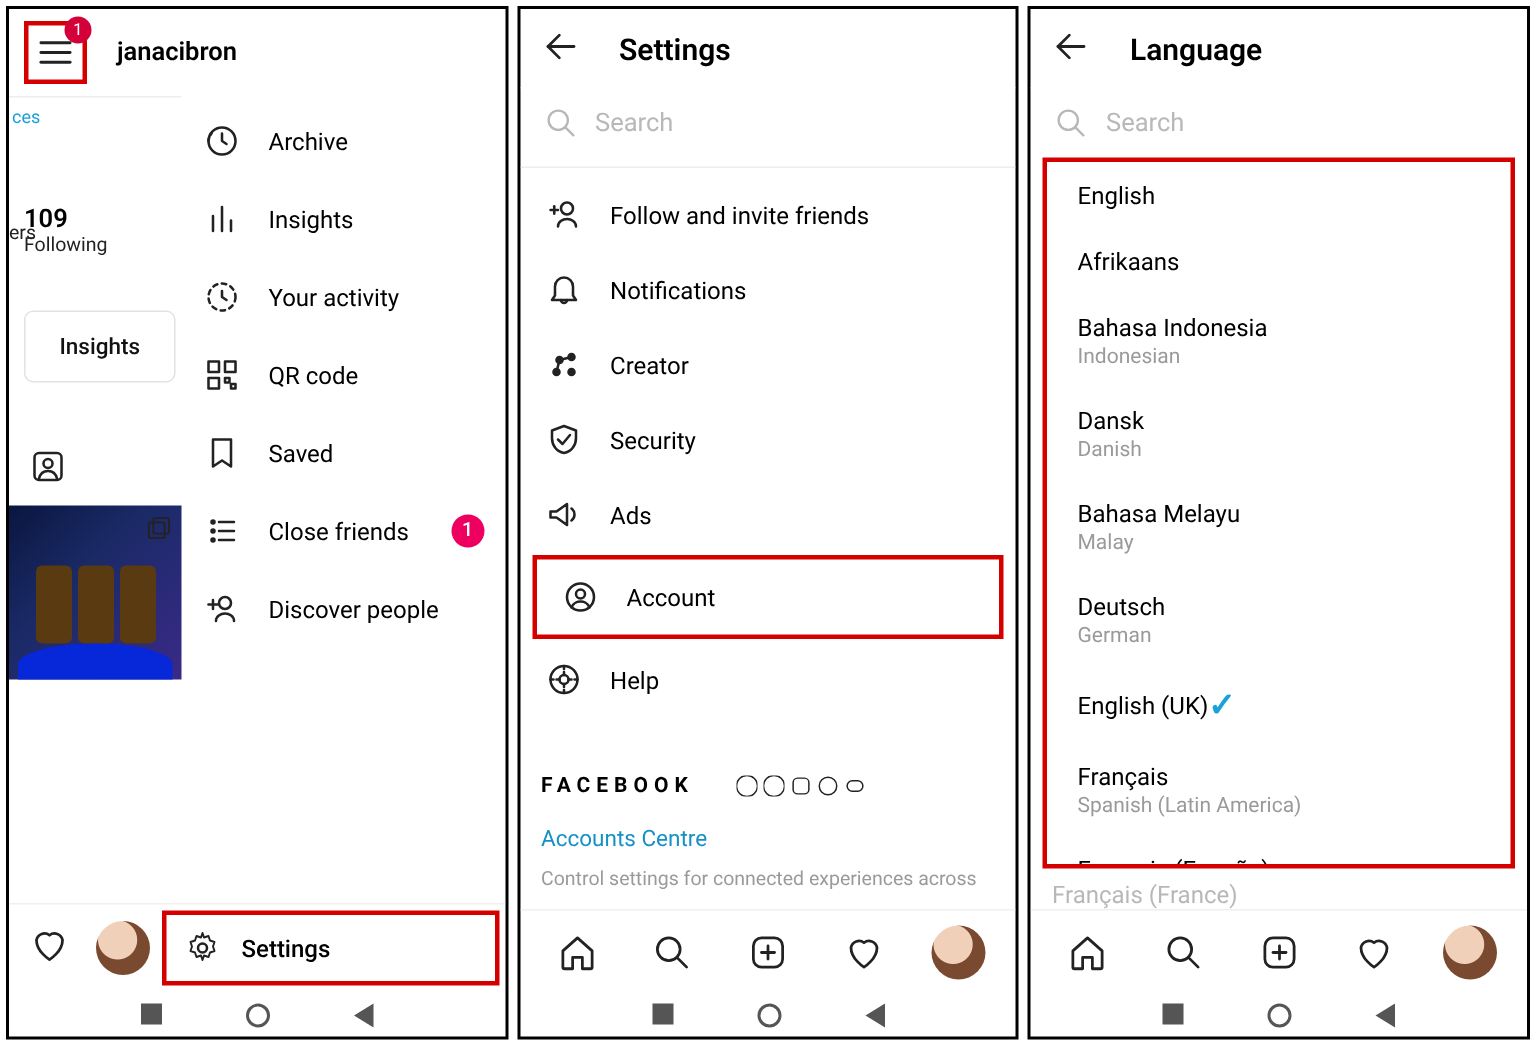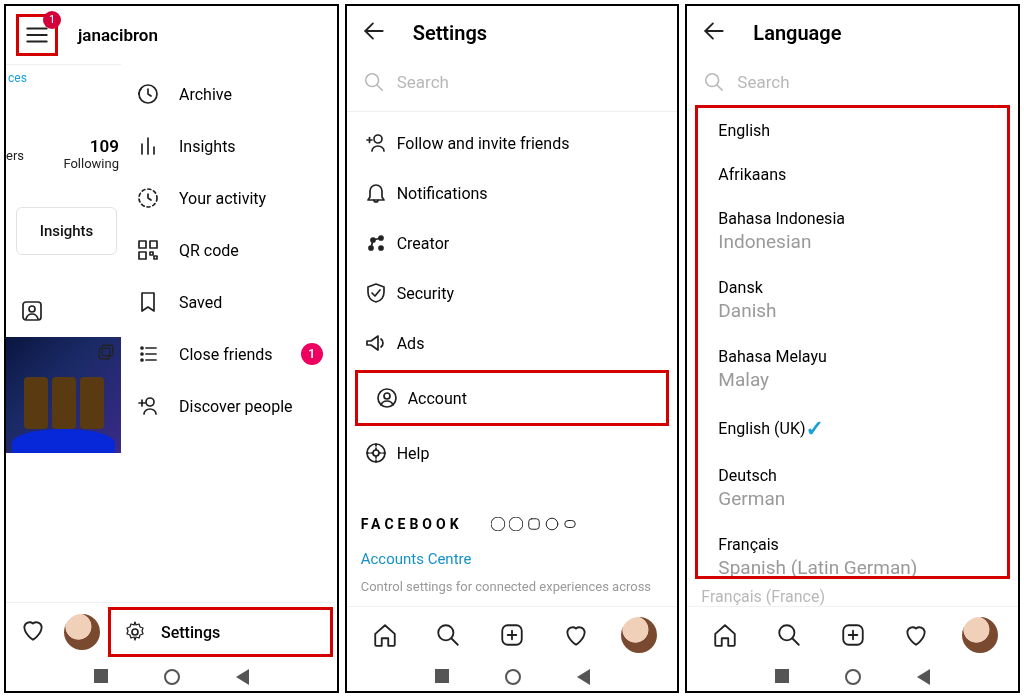--- a/index.html
+++ b/index.html
@@ -8,21 +8,21 @@
   
   
   .p1-top { display: flex; align-items: center; padding: 8px 10px; gap: 20px; }
   .hamburger { width: 42px; height: 42px; border: 3px solid #d40000; display:flex; align-items:center; justify-content:center; position: relative; }
   .hamburger svg { width: 26px; height: 26px; }
   .hamburger .badge { position:absolute; top:-6px; right:-6px; width:18px; height:18px; background:#d4003a; border-radius:50%; color:#fff; font-size:11px; line-height:18px; text-align:center; }
   .username { font-weight: 600; font-size: 17px; }
   .p1-body { display:flex; flex:1; }
   .p1-left { width: 115px; border-top: 1px solid #eee; }
   .duo { display:flex; padding-top: 45px; }
-  .statblock { flex:1; text-align:right; padding: 6px 2px; }
+  .statblock { flex:1; text-align:left; padding: 6px 2px; }
   .statblock .num { font-weight:600; font-size:17px; }
   .statblock .lbl { font-size:13px; color:#222; }
   .cut { font-size:12px; color:#1aa1d9; padding: 6px 4px 0 2px; }
   .insights-card { margin: 30px 4px 0 10px; border: 1px solid #e2e2e2; border-radius: 6px; padding: 14px 10px; font-size:15px; font-weight:500; color:#111; text-align:center;}
   .tabicon { margin: 44px 0 0 14px; color:#888;}
   .thumb { margin-top: 10px; width:100%; height:116px; background: linear-gradient(135deg,#0a1640 0%,#1a2a66 40%,#3a2a88 100%); position:relative; overflow:hidden;}
   .thumb::before { content:""; position:absolute; top:40px; left:18px; width:24px; height:52px; background:#5a3a10; border-radius:4px; box-shadow: 28px 0 0 #5a3a10, 56px 0 0 #5a3a10; }
   .thumb::after { content:""; position:absolute; top:92px; left:6px; right:6px; height:28px; background:#0628d8; border-radius: 50% 50% 0 0; }
   .multi-icon { position:absolute; top:6px; right:6px; color:#fff; }
   
@@ -44,38 +44,38 @@
   .androidnav .tri { width:0; height:0; border-top:8px solid transparent; border-bottom:8px solid transparent; border-right:13px solid #555; }
   
   
   .hdr { display:flex; align-items:center; gap:26px; padding: 12px 14px 10px 14px; border-bottom: 1px solid #fff; }
   .back-arrow svg { width:26px; height:26px; }
   .hdr-title { font-size:20px; font-weight:600; }
   .searchbar { margin: 8px 14px; background:#fff; display:flex; align-items:center; gap:12px; padding: 4px 2px; color:#b8b8b8; font-size:17px;}
   .searchbar svg { width:22px; height:22px; stroke:#b8b8b8; }
   .sep { height:1px; background:#eee; margin: 6px 0; }
   
-  .s-item { display:flex; align-items:center; gap:8px; padding: 13px 16px; font-size:16px; cursor:pointer; }
+  .s-item { display:flex; align-items:center; gap:18px; padding: 13px 16px; font-size:16px; cursor:pointer; }
   .s-item .ico { width:26px; display:flex; justify-content:center; }
   .red-box { border: 3px solid #d40000; margin: 2px 8px; }
   
   .fb-row { padding: 18px 14px 6px 14px; display:flex; align-items:center; gap:28px;}
   .fb-word { font-weight:700; letter-spacing:4px; font-size:14px;}
   .fb-icons { display:flex; gap:4px; font-size:13px;}
   .accounts-link { padding: 12px 14px 4px 14px; color:#1591c7; font-size:15px;}
   .ac-desc { padding: 6px 14px 10px 14px; font-size:13px; color:#9a9a9a; line-height:1.4;}
   
   .bottomnav { border-top:1px solid #f0f0f0; display:flex; align-items:center; justify-content:space-around; padding: 10px 6px 6px 6px; }
   .bottomnav .slot { display:flex; align-items:center; justify-content:center; width:40px;}
   
   
   .lang-frame { border:3px solid #d40000; margin: 0 8px 4px 8px; flex:1; overflow:hidden; }
   .lang-item { padding: 13px 14px 12px 20px; display:flex; align-items:center; justify-content:flex-start;}
   .lang-item .main { font-size:16px; }
-  .lang-item .sub { font-size:19px; color:#9a9a9a; margin-top:2px;}
+  .lang-item .sub { font-size:14px; color:#9a9a9a; margin-top:2px;}
   .check { color:#1aa1d9; font-size:22px; font-weight:600;}
   .lang-cut { padding: 4px 14px 0 14px; font-size:16px; color:#333; opacity:0.35;}
   
   svg { stroke: #222; stroke-width: 1.7; fill: none; stroke-linecap: round; stroke-linejoin: round; }
 </style>
 </head>
 <body>
 
 <div class="panel">
   <div class="p1-top">
@@ -403,34 +403,34 @@
         </div>
       </div>
       <div class="lang-item">
         <div>
           <div class="main">Bahasa Melayu</div>
           <div class="sub">Malay</div>
         </div>
       </div>
       <div class="lang-item">
         <div>
-          <div class="main">English (UK)</div>
-        </div>
-        <span class="check">✓</span>
-      </div>
-      <div class="lang-item">
-        <div>
           <div class="main">Deutsch</div>
           <div class="sub">German</div>
         </div>
       </div>
       <div class="lang-item">
         <div>
+          <div class="main">English (UK)</div>
+        </div>
+        <span class="check">✓</span>
+      </div>
+      <div class="lang-item">
+        <div>
           <div class="main">Français</div>
-          <div class="sub">Spanish (Latin German)</div>
+          <div class="sub">Spanish (Latin America)</div>
         </div>
       </div>
       <div class="lang-item">
         <div>
           <div class="main">Français (España)</div>
         </div>
       </div>
     </div>
   <div class="lang-cut">Français (France)</div>
   <div class="bottomnav">

